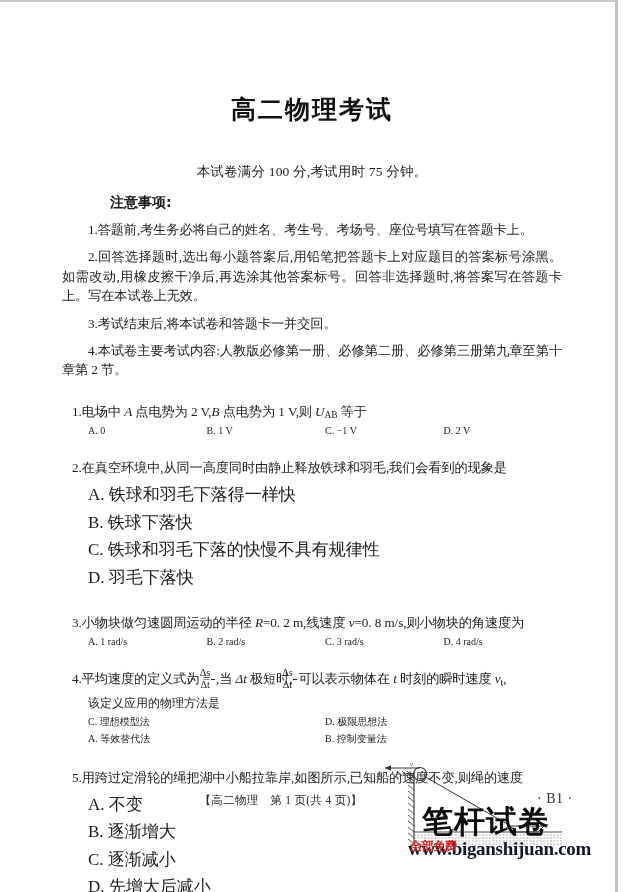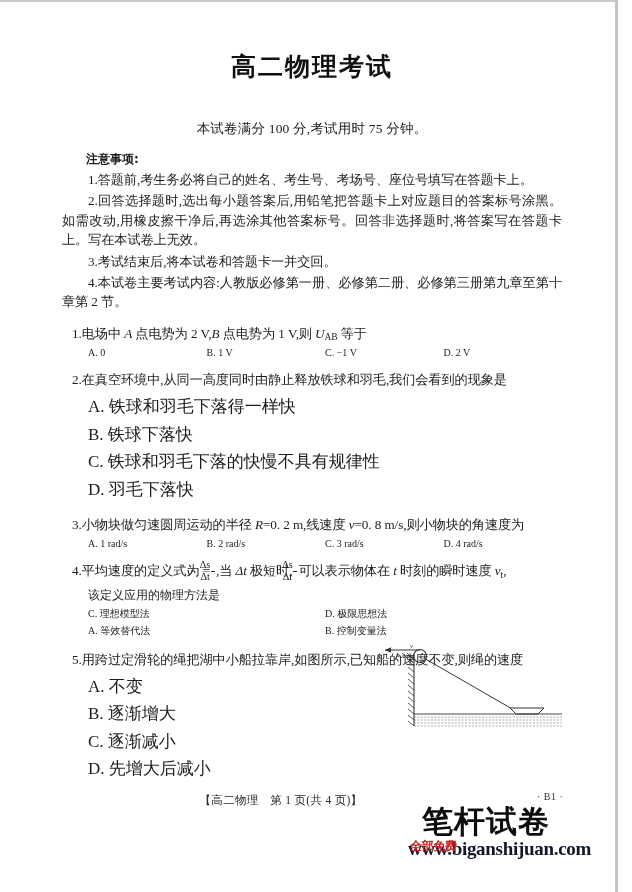--- a/index.html
+++ b/index.html
@@ -34,68 +34,68 @@
     width: 500px;
   }
 
   
   .doc-title {
     text-align: center;
     font-family: "DejaVu Sans", "Liberation Sans", sans-serif;
     font-weight: bold;
     font-size: 25px;
     letter-spacing: 2px;
-    margin-top: 48px;
+    margin-top: 91px;
     color: #111;
   }
 
   
   .subtitle {
     text-align: center;
     font-size: 13.5px;
     margin-top: 37px;
     letter-spacing: 0.2px;
   }
 
   
   .notice-head {
     font-family: "DejaVu Sans", "Liberation Sans", sans-serif;
     font-weight: bold;
-    font-size: 12px;
+    font-size: 14px;
     margin-top: 13px;
-    margin-left: 24px;
+    margin-left: 48px;
   }
   .notice-list {
     margin: 0; padding: 0;
     list-style: none;
   }
   .notice-list li {
     font-size: 13.2px;
     line-height: 1.47;
     text-indent: 26px;
-    margin-top: 2px;
+    margin-top: 8px;
     text-align: justify;
     letter-spacing: -0.1px;
   }
 
   
   .sec-head {
     font-size: 13.2px;
     line-height: 1.5;
     margin-top: 22px;
     text-align: justify;
     padding-left: 18px;
     text-indent: -18px;
     letter-spacing: -0.1px;
   }
   .sec-head .b { font-family: "DejaVu Sans","Liberation Sans",sans-serif; font-weight: bold; }
 
   
   .q {
-    margin-top: 12px;
+    margin-top: 22px;
   }
   .q-stem {
     font-size: 13.2px;
     line-height: 1.5;
     padding-left: 16px;
     text-indent: -16px;
     margin-left: 10px;
     letter-spacing: -0.1px;
   }
   .q-sub {
@@ -157,21 +157,21 @@
     left: 0; top: 791px;
     width: 562px;
     text-align: center;
     font-size: 11.5px;
     color: #2a2a2a;
     letter-spacing: 0.3px;
   }
   .page-mark {
     position: absolute;
     left: 537px; top: 789px;
-    font-size: 10px;
+    font-size: 14px;
     color: #333;
     letter-spacing: 0.5px;
   }
 
   
   .watermark {
     position: absolute;
     left: 408px; top: 806px;
     width: 224px;
     text-align: left;

